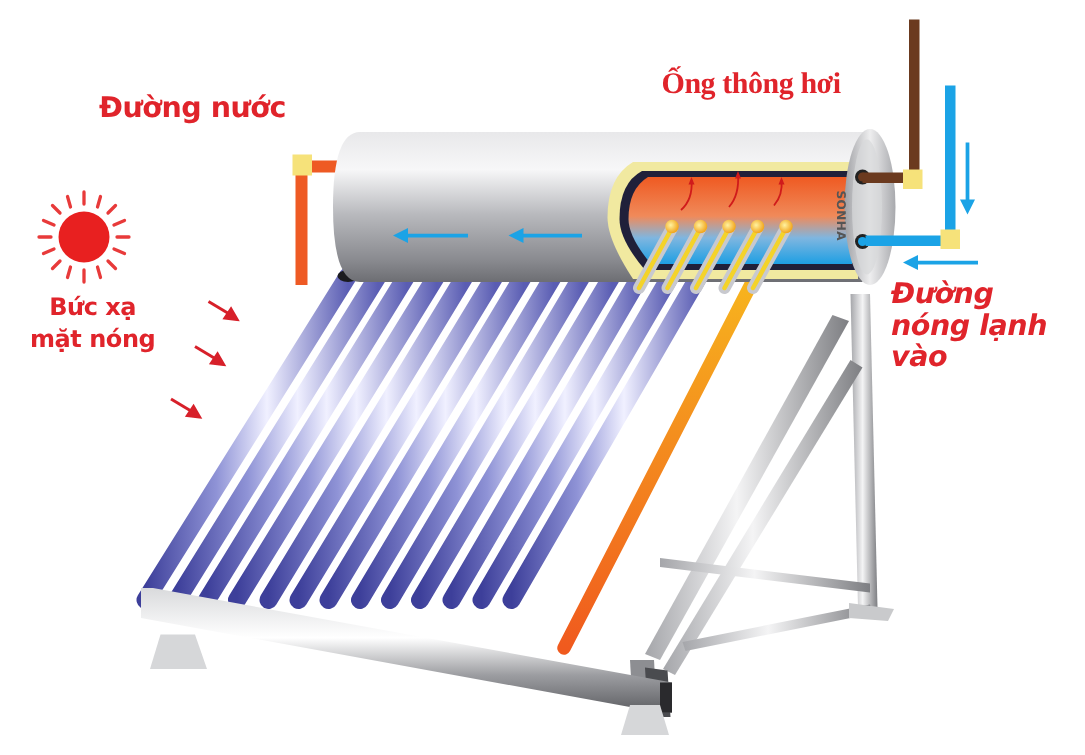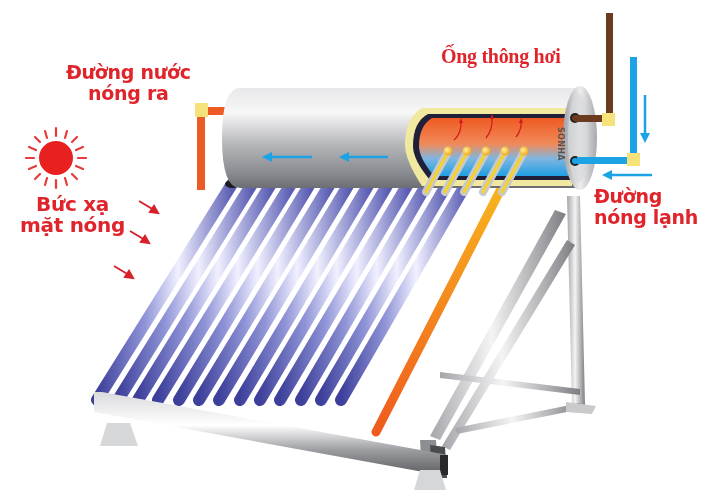--- a/index.html
+++ b/index.html
@@ -7,22 +7,22 @@
   .stage { position: absolute; left: 0; top: 0; width: 723px; height: 503px; }
   svg.scene { position: absolute; left: 0; top: 0; }
   .label {
     position: absolute; color: #e0242b; font-weight: bold; font-size: 19px;
     line-height: 21px; letter-spacing: -0.3px; white-space: nowrap;
     font-family: "DejaVu Sans", sans-serif;
   }
   .label span { display: block; }
   .lbl-hot { left: 66px; top: 62px; text-align: center; }
   .lbl-vent { left: 441px; top: 46px; font-size: 20px; font-family: Liberation Serif, serif; }
-  .lbl-cold { left: 594px; top: 186px; text-align: left; }
-  .lbl-sun { left: 20px; top: 194px; text-align: center; font-size: 20px; }
+  .lbl-cold { left: 594px; top: 186px; text-align: left; font-style: italic; }
+  .lbl-sun { left: 20px; top: 194px; text-align: center; font-size: 16px; }
   .brand {
     position: absolute; left: 565px; top: 127px; font-size: 8px; font-weight: bold;
     color: #555; transform: rotate(90deg); transform-origin: left top; letter-spacing: 0.3px;
     font-family: "DejaVu Sans", sans-serif;
   }
 </style>
 </head>
 <body>
 
 <div class="stage">
@@ -234,27 +234,27 @@
         <line x1="610" y1="175" x2="652" y2="175"></line>
           <polygon points="602,175 612,170 612,180" stroke="none"></polygon>
       </g>
     </g>
   </svg>
 
   <div class="brand">SONHA</div>
 
   <div class="label lbl-hot">
     <span>Đường  nước</span>
-    <span>nóng ra</span>
   </div>
 
   <div class="label lbl-vent">Ống thông hơi</div>
 
   <div class="label lbl-cold">
     <span>Đường</span>
     <span>nóng lạnh</span>
+    <span>vào</span>
   </div>
 
   <div class="label lbl-sun">
     <span>Bức xạ</span>
     <span>mặt nóng</span>
   </div>
 </div>
 
 </body></html>

